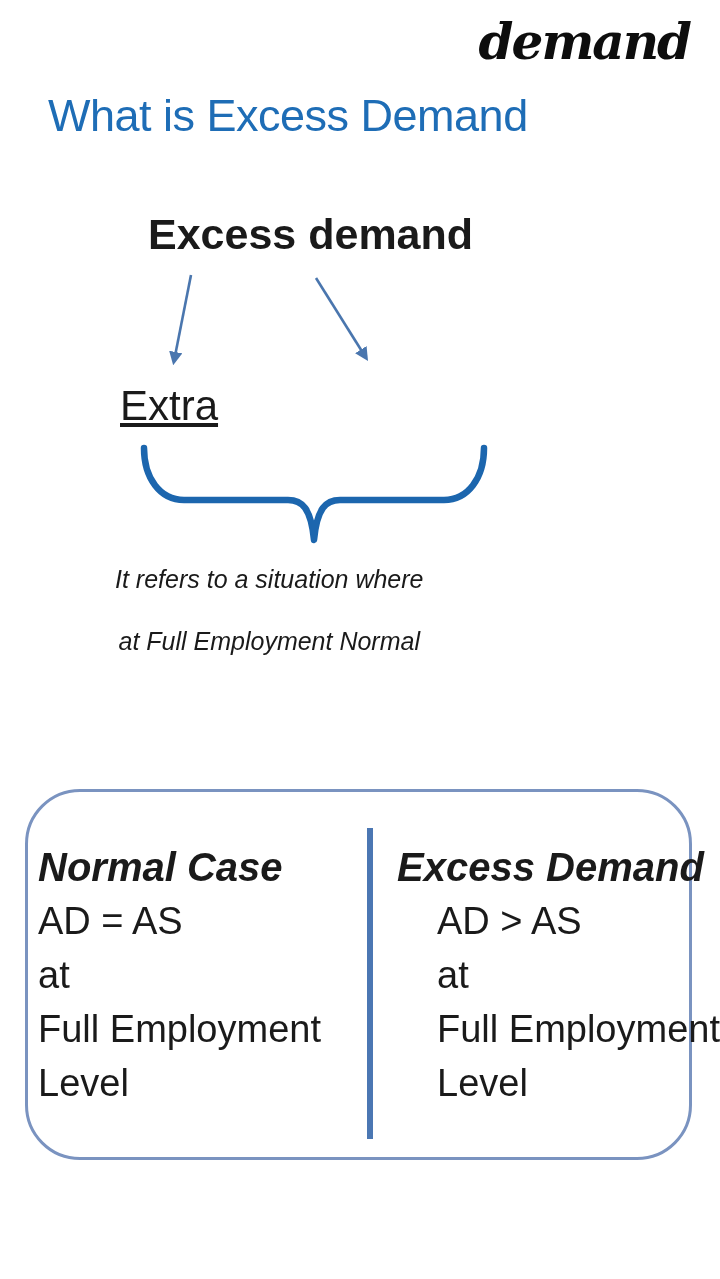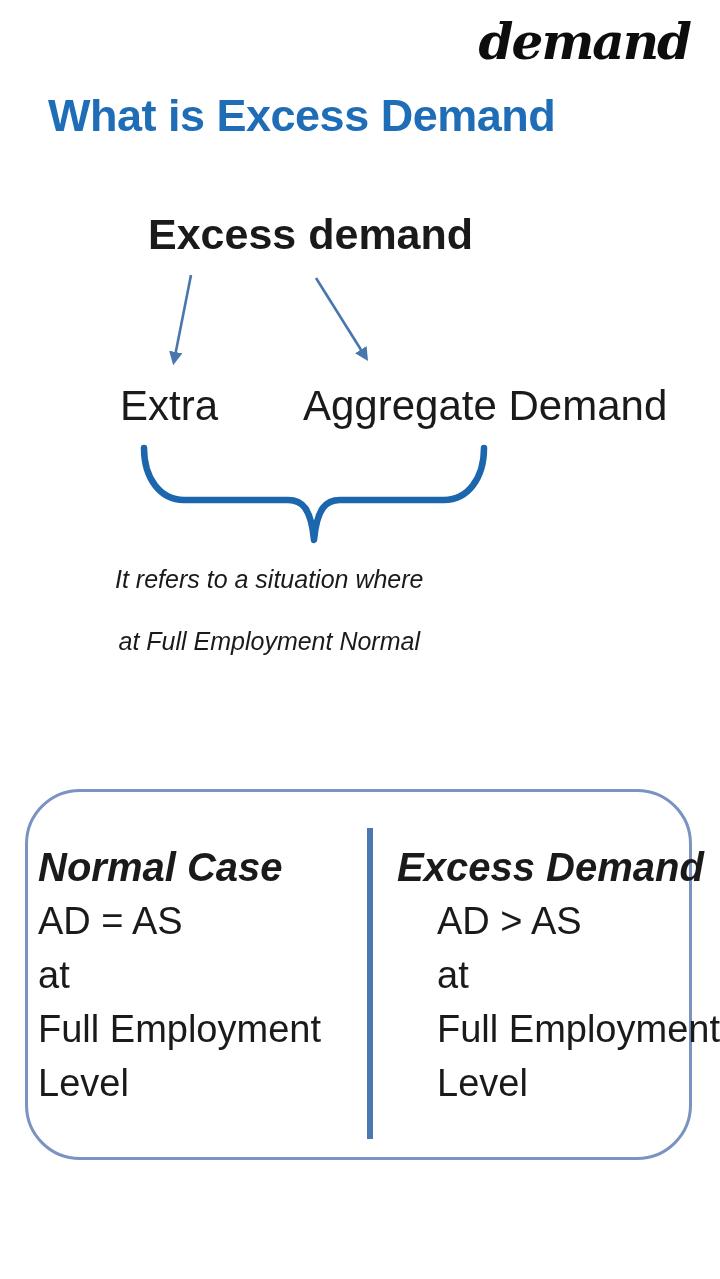--- a/index.html
+++ b/index.html
@@ -7,28 +7,28 @@
     position:relative;width:720px;height:1279px;background:#ffffff;
     font-family:"Liberation Sans",sans-serif;color:#1a1a1a;overflow:hidden;
   }
   .logo{
     position:absolute;top:12px;right:30px;
     font-family:"DejaVu Serif",serif;font-weight:bold;font-style:italic;
     font-size:50px;color:#0d0d0d;letter-spacing:-2px;
   }
   .title{
     position:absolute;left:48px;top:90px;margin:0;
-    font-size:45px;font-weight:bold;color:#1e6db6;letter-spacing:-0.5px;white-space:nowrap;
+    font-size:45px;font-weight:normal;color:#1e6db6;letter-spacing:-0.5px;white-space:nowrap;
   }
   .root-label{
     position:absolute;left:148px;top:210px;
     font-size:43px;font-weight:bold;white-space:nowrap;
   }
   .arrows{position:absolute;left:150px;top:270px;width:240px;height:104px;}
-  .branch{position:absolute;top:382px;font-size:42px;white-space:nowrap;}
+  .branch{position:absolute;top:382px;font-size:42px;white-space:nowrap;text-decoration:underline;}
   .b-left{left:120px;}
   .b-right{left:303px;}
   .brace{position:absolute;left:140px;top:444px;width:348px;height:100px;}
   .definition{
     position:absolute;left:115px;top:548px;
     font-size:25px;font-style:italic;line-height:62px;white-space:nowrap;text-align:center;
   }
   .box{
     position:absolute;left:25px;top:789px;width:667px;height:371px;
     border:3px solid #7a93c0;border-radius:55px;box-sizing:border-box;padding-left:48px;
@@ -58,21 +58,20 @@
     <defs>
       <marker id="ah" viewBox="0 0 10 10" refX="3" refY="5" markerWidth="5.2" markerHeight="5.2" orient="auto">
         <path d="M0,0 L10,5 L0,10 Z" fill="#4a76ae"></path>
       </marker>
     </defs>
     <line x1="41" y1="5" x2="25" y2="86" stroke="#4a76ae" stroke-width="2.6" marker-end="url(#ah)"></line>
     <line x1="166" y1="8" x2="213" y2="83" stroke="#4a76ae" stroke-width="2.6" marker-end="url(#ah)"></line>
   </svg>
 
   <div class="branch b-left">Extra</div>
-  <div class="branch b-right">Aggregate Demand</div>
 
   <svg class="brace" viewBox="0 0 348 100" xmlns="http://www.w3.org/2000/svg" aria-hidden="true">
     <path d="M 4,4 C 4,34 20,56 44,56 L 148,56 C 162,56 171,64 174,96 C 177,64 186,56 200,56 L 304,56 C 328,56 344,34 344,4" fill="none" stroke="#1c66ae" stroke-width="6.5" stroke-linecap="round" stroke-linejoin="round"></path>
   </svg>
 
   <div class="definition">
     <div class="def-line">It refers to a situation where</div>
     <div class="def-line">at Full Employment Normal</div>
   </div>
 

